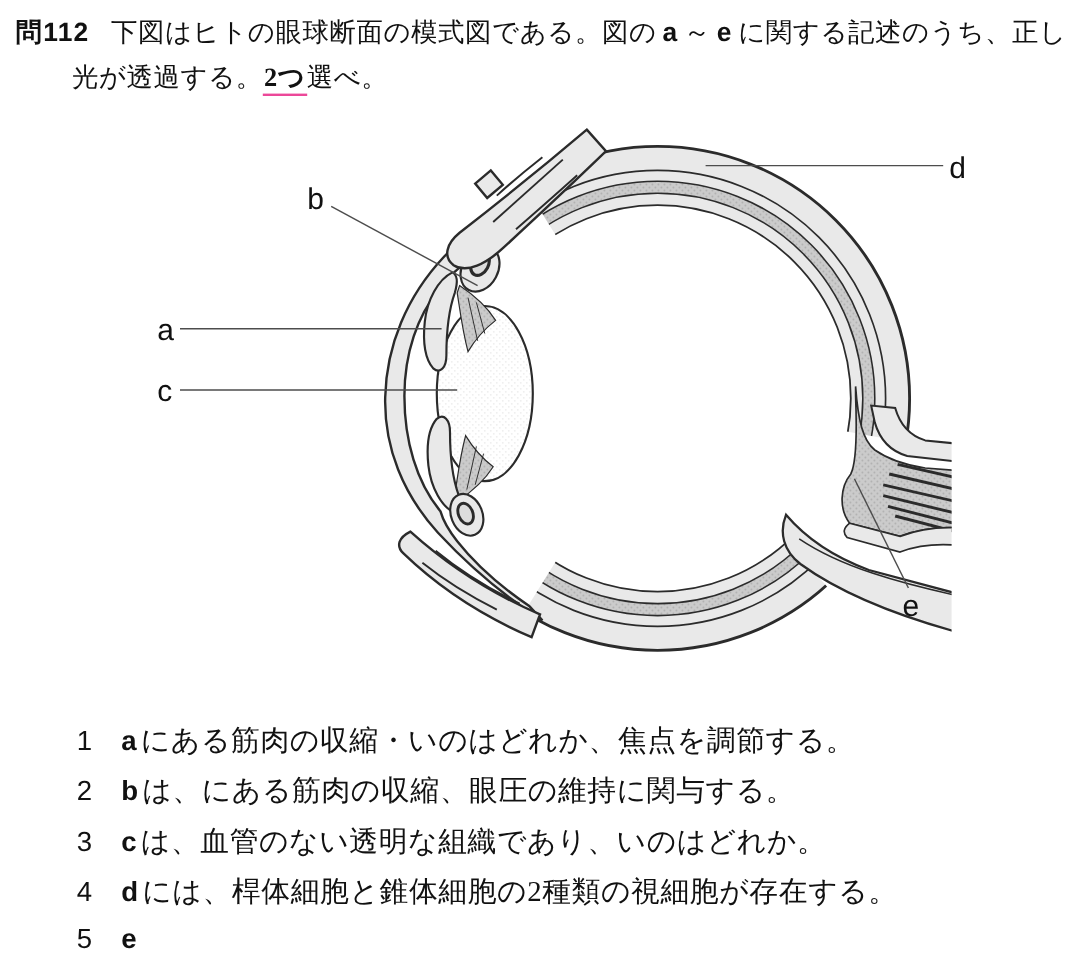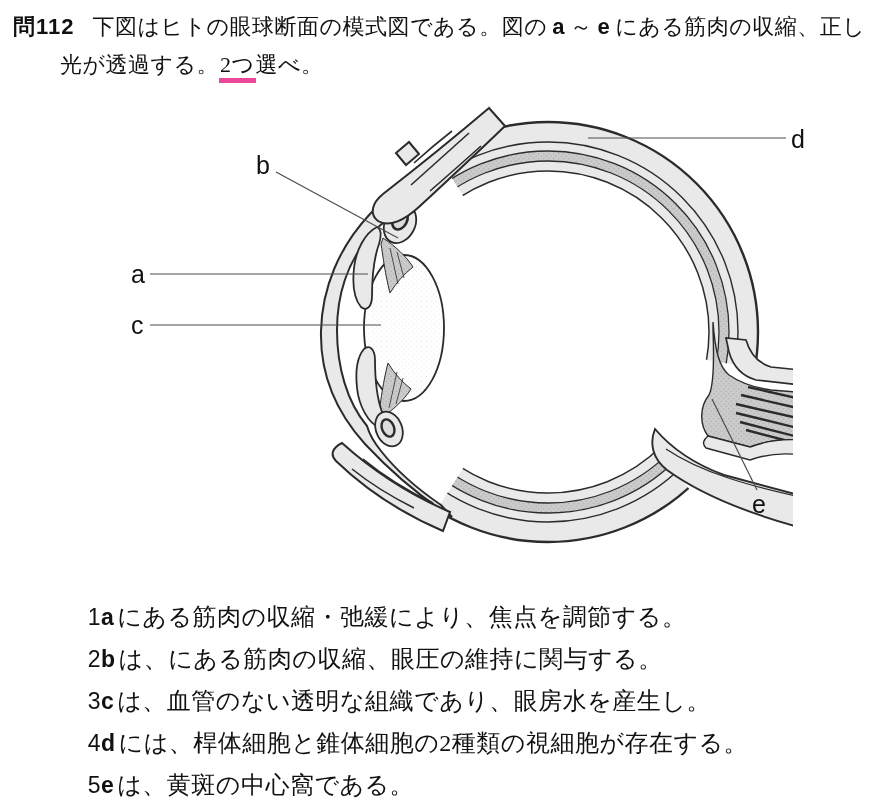--- a/index.html
+++ b/index.html
@@ -1,27 +1,27 @@
 <!DOCTYPE html>
 <html><head>
 <meta charset="utf-8">
 <style>
   html,body{margin:0;padding:0;background:#ffffff;}
   body{width:892px;height:803px;position:relative;overflow:hidden;
        font-family:"Liberation Serif",serif;color:#111;}
-  .abs{position:absolute;text-align:right;}
+  .abs{position:absolute;}
   
   .qline1{left:13px;top:12px;display:flex;white-space:nowrap;}
   .qnum{font-family:"Liberation Sans",sans-serif;font-weight:700;
         font-size:22px;letter-spacing:1px;margin-right:18px;}
   .qbody,.qline2{font-size:22px;letter-spacing:0.5px;}
   .qline2{left:60px;top:50px;white-space:nowrap;}
   .lat{font-family:"Liberation Sans",sans-serif;font-weight:700;
        font-size:22px;margin:0 5px;}
-  .ul{font-weight:400;border-bottom:5px solid #ec4899;padding:0 1px 1px 1px;}
+  .ul{font-weight:700;border-bottom:2px solid #ec4899;padding:0 1px 1px 1px;}
   
   .choice{left:64px;display:flex;align-items:baseline;white-space:nowrap;
           font-size:24px;letter-spacing:0.5px;}
   .cnum{font-family:"Liberation Sans",sans-serif;font-size:23px;
         width:37px;flex:0 0 37px;}
   .clet{font-family:"Liberation Sans",sans-serif;font-weight:700;
         font-size:23px;margin-right:3px;}
   .c0{top:601px}.c1{top:643px}.c2{top:685px}.c3{top:727px}.c4{top:769px}
   
   #diagram{position:absolute;left:0;top:0;}
@@ -136,41 +136,40 @@
 
   <text class="lbl" x="131" y="283">a</text>
   <text class="lbl" x="256" y="174">b</text>
   <text class="lbl" x="131" y="334">c</text>
   <text class="lbl" x="791" y="148">d</text>
   <text class="lbl" x="752" y="513">e</text>
 </svg>
 
 <div class="abs qline1">
   <span class="qnum">問112</span>
-  <span class="qbody"><span>下図はヒトの眼球断面の模式図である。図の</span><span class="lat">a</span><span>～</span><span class="lat">e</span><span>にある筋肉の収縮、正し</span></span>
+  <span class="qbody"><span>下図はヒトの眼球断面の模式図である。図の</span><span class="lat">a</span><span>～</span><span class="lat">e</span><span>に関する記述のうち、正し</span></span>
 </div>
 <div class="abs qline2"><span>光が透過する。</span><span class="ul">2つ</span><span>選べ。</span></div>
 
 <div class="abs choice c0">
   <span class="cnum">1</span>
   <span class="clet">a</span>
-  <span>にある筋肉の収縮・弛緩により、焦点を調節する。</span>
+  <span>にある筋肉の収縮・いのはどれか、焦点を調節する。</span>
 </div>
 <div class="abs choice c1">
   <span class="cnum">2</span>
   <span class="clet">b</span>
   <span>は、にある筋肉の収縮、眼圧の維持に関与する。</span>
 </div>
 <div class="abs choice c2">
   <span class="cnum">3</span>
   <span class="clet">c</span>
-  <span>は、血管のない透明な組織であり、眼房水を産生し。</span>
+  <span>は、血管のない透明な組織であり、いのはどれか。</span>
 </div>
 <div class="abs choice c3">
   <span class="cnum">4</span>
   <span class="clet">d</span>
   <span>には、桿体細胞と錐体細胞の2種類の視細胞が存在する。</span>
 </div>
 <div class="abs choice c4">
   <span class="cnum">5</span>
   <span class="clet">e</span>
-  <span>は、黄斑の中心窩である。</span>
 </div>
 
 </body></html>

